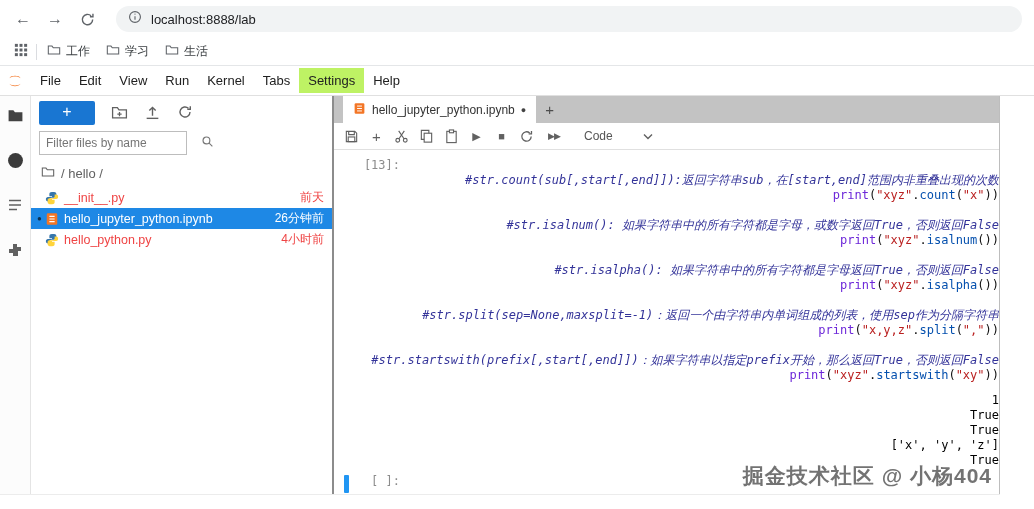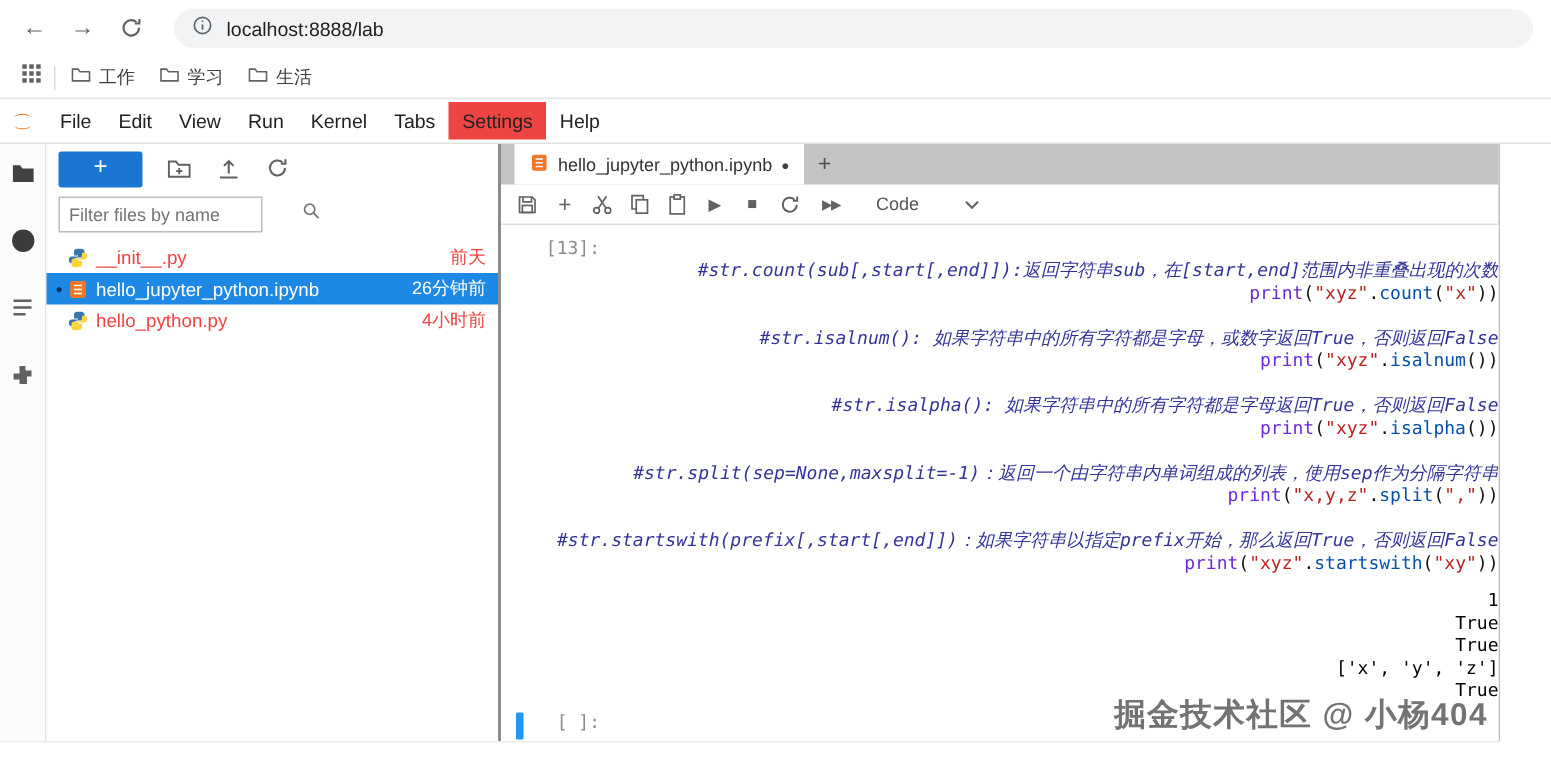--- a/index.html
+++ b/index.html
@@ -15,33 +15,33 @@
   .url-text { font-size:13px; color:#202124; margin-left:9px; }
 
   .bookmarks-bar { height:28px; display:flex; align-items:center; padding:0 14px; border-bottom:1px solid #e4e6e8; }
   .bm-sep { width:1px; height:16px; background:#dadce0; margin:0 10px 0 8px; }
   .bm-item { display:flex; align-items:center; gap:5px; font-size:12px; color:#3c4043; margin-right:16px; cursor:pointer; }
 
   
   .menubar { height:30px; display:flex; align-items:center; border-bottom:1px solid #e0e0e0; padding-left:5px; }
   .logo { width:20px; height:20px; margin-right:6px; display:flex; align-items:center; justify-content:center; }
   .menu-item { font-size:13px; color:#212121; padding:5px 9px; cursor:pointer; }
-  .menu-item.active { background:#ef4444; }
+  .menu-item.active { background:#bef264; }
 
   
   .workspace { display:flex; width:1000px; height:399px; border-bottom:1px solid #ececec; }
 
   .side-strip { width:31px; border-right:1px solid #e4e4e4; display:flex; flex-direction:column; align-items:center; padding-top:10px; gap:27px; background:#fcfcfc; }
   .side-icon { width:18px; height:18px; display:flex; align-items:center; justify-content:center; cursor:pointer; }
 
   .file-panel { width:303px; border-right:2px solid #8c8c8c; display:flex; flex-direction:column; background:#fff; }
   .fb-toolbar { height:33px; display:flex; align-items:center; padding:0 8px; gap:16px; }
   .new-btn { width:56px; height:24px; background:#1976d2; color:#fff; border-radius:2px; font-size:16px; line-height:22px; text-align:center; cursor:pointer; }
   .fb-tool-icon { width:17px; height:17px; cursor:pointer; }
-  .fb-filter { margin:2px 8px 6px; width:136px; height:24px; border:1px solid #bdbdbd; display:flex; align-items:center; padding:0 6px; background:#fff; }
+  .fb-filter { margin:2px 8px 6px; width:148px; height:24px; border:1px solid #bdbdbd; display:flex; align-items:center; padding:0 6px; background:#fff; }
   .fb-filter input { border:none; outline:none; flex:1; font-size:12px; color:#616161; background:transparent; font-family:inherit; }
   .breadcrumb { display:flex; align-items:center; gap:6px; padding:4px 10px 5px; font-size:13px; color:#616161; }
   .fb-header { display:flex; align-items:center; border-top:1px solid #e0e0e0; border-bottom:1px solid #e0e0e0; padding:4px 10px 4px 28px; font-size:12px; color:#424242; }
   .col-name { flex:1; display:flex; align-items:center; justify-content:space-between; padding-right:22px; cursor:pointer; }
   .sort-caret { font-size:8px; color:#616161; }
   .col-mod { width:88px; text-align:left; cursor:pointer; }
   .fb-rows { flex:1; }
   .row { height:21px; display:flex; align-items:center; padding:0 8px 0 4px; font-size:12.5px; color:#ef4444; cursor:pointer; }
   .row.selected { background:#1e88e5; color:#fff; }
   .run-dot { width:9px; font-size:8px; line-height:9px; color:#0d3b66; text-align:center; }
@@ -205,20 +205,28 @@
         </span>
       </div>
       <div class="fb-filter">
         <input type="text" placeholder="Filter files by name" style="">
         <span>
           <svg width="13" height="13" viewBox="0 0 16 16">
               <circle cx="6.7" cy="6.7" r="4.2" fill="none" stroke="#757575" stroke-width="1.4"></circle>
               <path d="M10 10l4 4" stroke="#757575" stroke-width="1.4"></path>
             </svg>
         </span>
+      </div>
+      <div class="breadcrumb">
+        <span>
+          <svg width="14" height="14" viewBox="0 0 16 16" fill="none" stroke="#616161" stroke-width="1.2">
+              <path d="M1.5 3.5h4.2l1.5 2h7.3v7H1.5z"></path>
+            </svg>
+        </span>
+        <span>/ hello /</span>
       </div>
       <div class="fb-rows">
         <div class="row">
           <span class="run-dot"></span>
           <span class="ficon">
             <svg width="14" height="14" viewBox="0 0 16 16">
                 <path d="M8 1C5.2 1 5 2.4 5 3.4V6h3v.9H3.4C1.9 6.9 1 8 1 9.5S1.9 12 3.4 12H5v-2c0-1.4 1.1-2.4 2.5-2.4H11c1.1 0 2-.9 2-2V3.4C13 2.1 11.9 1 10.5 1z" fill="#3776ab"></path>
                 <path d="M8 15c2.8 0 3-1.4 3-2.4V10H8v-.9h4.6c1.5 0 2.4-1.1 2.4-2.6S14.1 4 12.6 4H11v2c0 1.4-1.1 2.4-2.5 2.4H5c-1.1 0-2 .9-2 2v2.2C3 13.9 4.1 15 5.5 15z" fill="#ffd43b"></path>
               </svg>
           </span>

